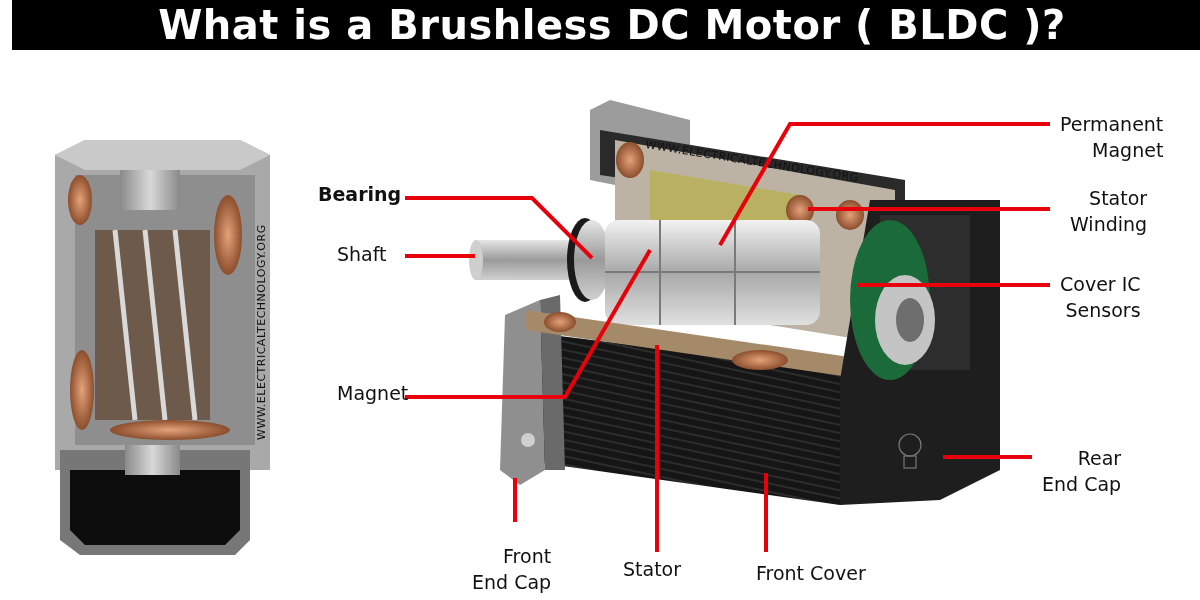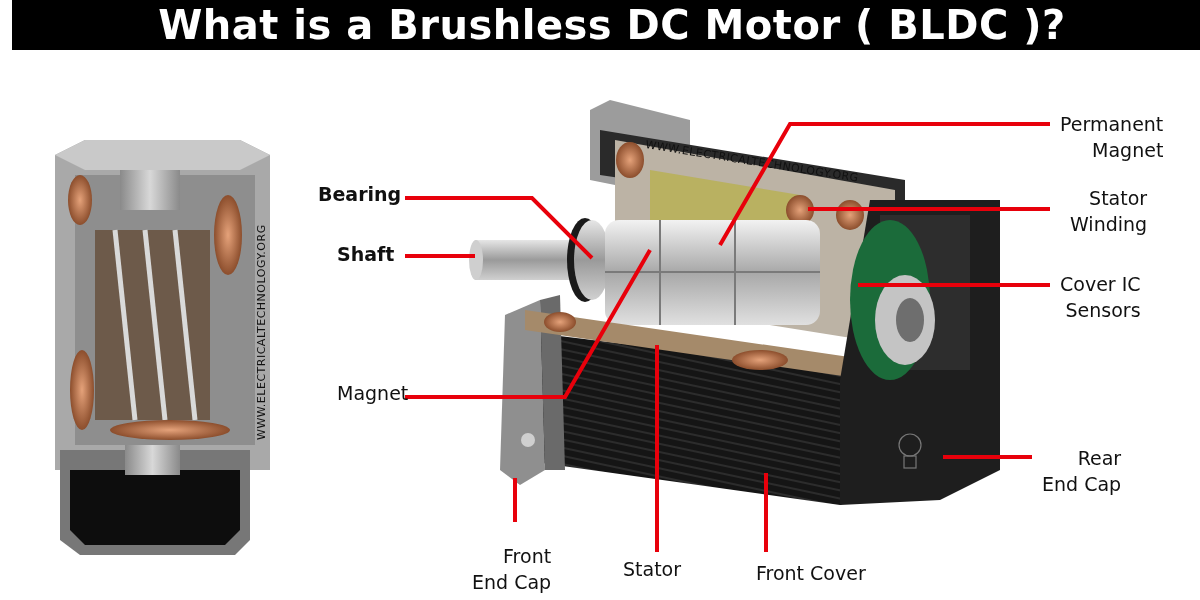--- a/index.html
+++ b/index.html
@@ -124,21 +124,21 @@
     <polyline points="1050,209 808,209"></polyline>
     <polyline points="1050,285 858,285"></polyline>
     <polyline points="1032,457 943,457"></polyline>
     <polyline points="515,478 515,522"></polyline>
     <polyline points="657,345 657,552"></polyline>
     <polyline points="766,473 766,552"></polyline>
   </g>
 </svg>
 
 <div class="label" style="left:318px; top:181px;font-weight:bold;">Bearing</div>
-<div class="label" style="left:337px; top:241px;font-weight:bold;">Shaft</div>
+<div class="label" style="left:337px; top:241px;">Shaft</div>
 <div class="label" style="left:337px; top:380px;">Magnet</div>
 
 <div class="label" style="left:1060px; top:111px;">
   <div>Permanent</div>
   <div>Magnet</div>
 </div>
 <div class="label" style="left:1070px; top:185px;">
   <div>Stator</div>
   <div>Winding</div>
 </div>

